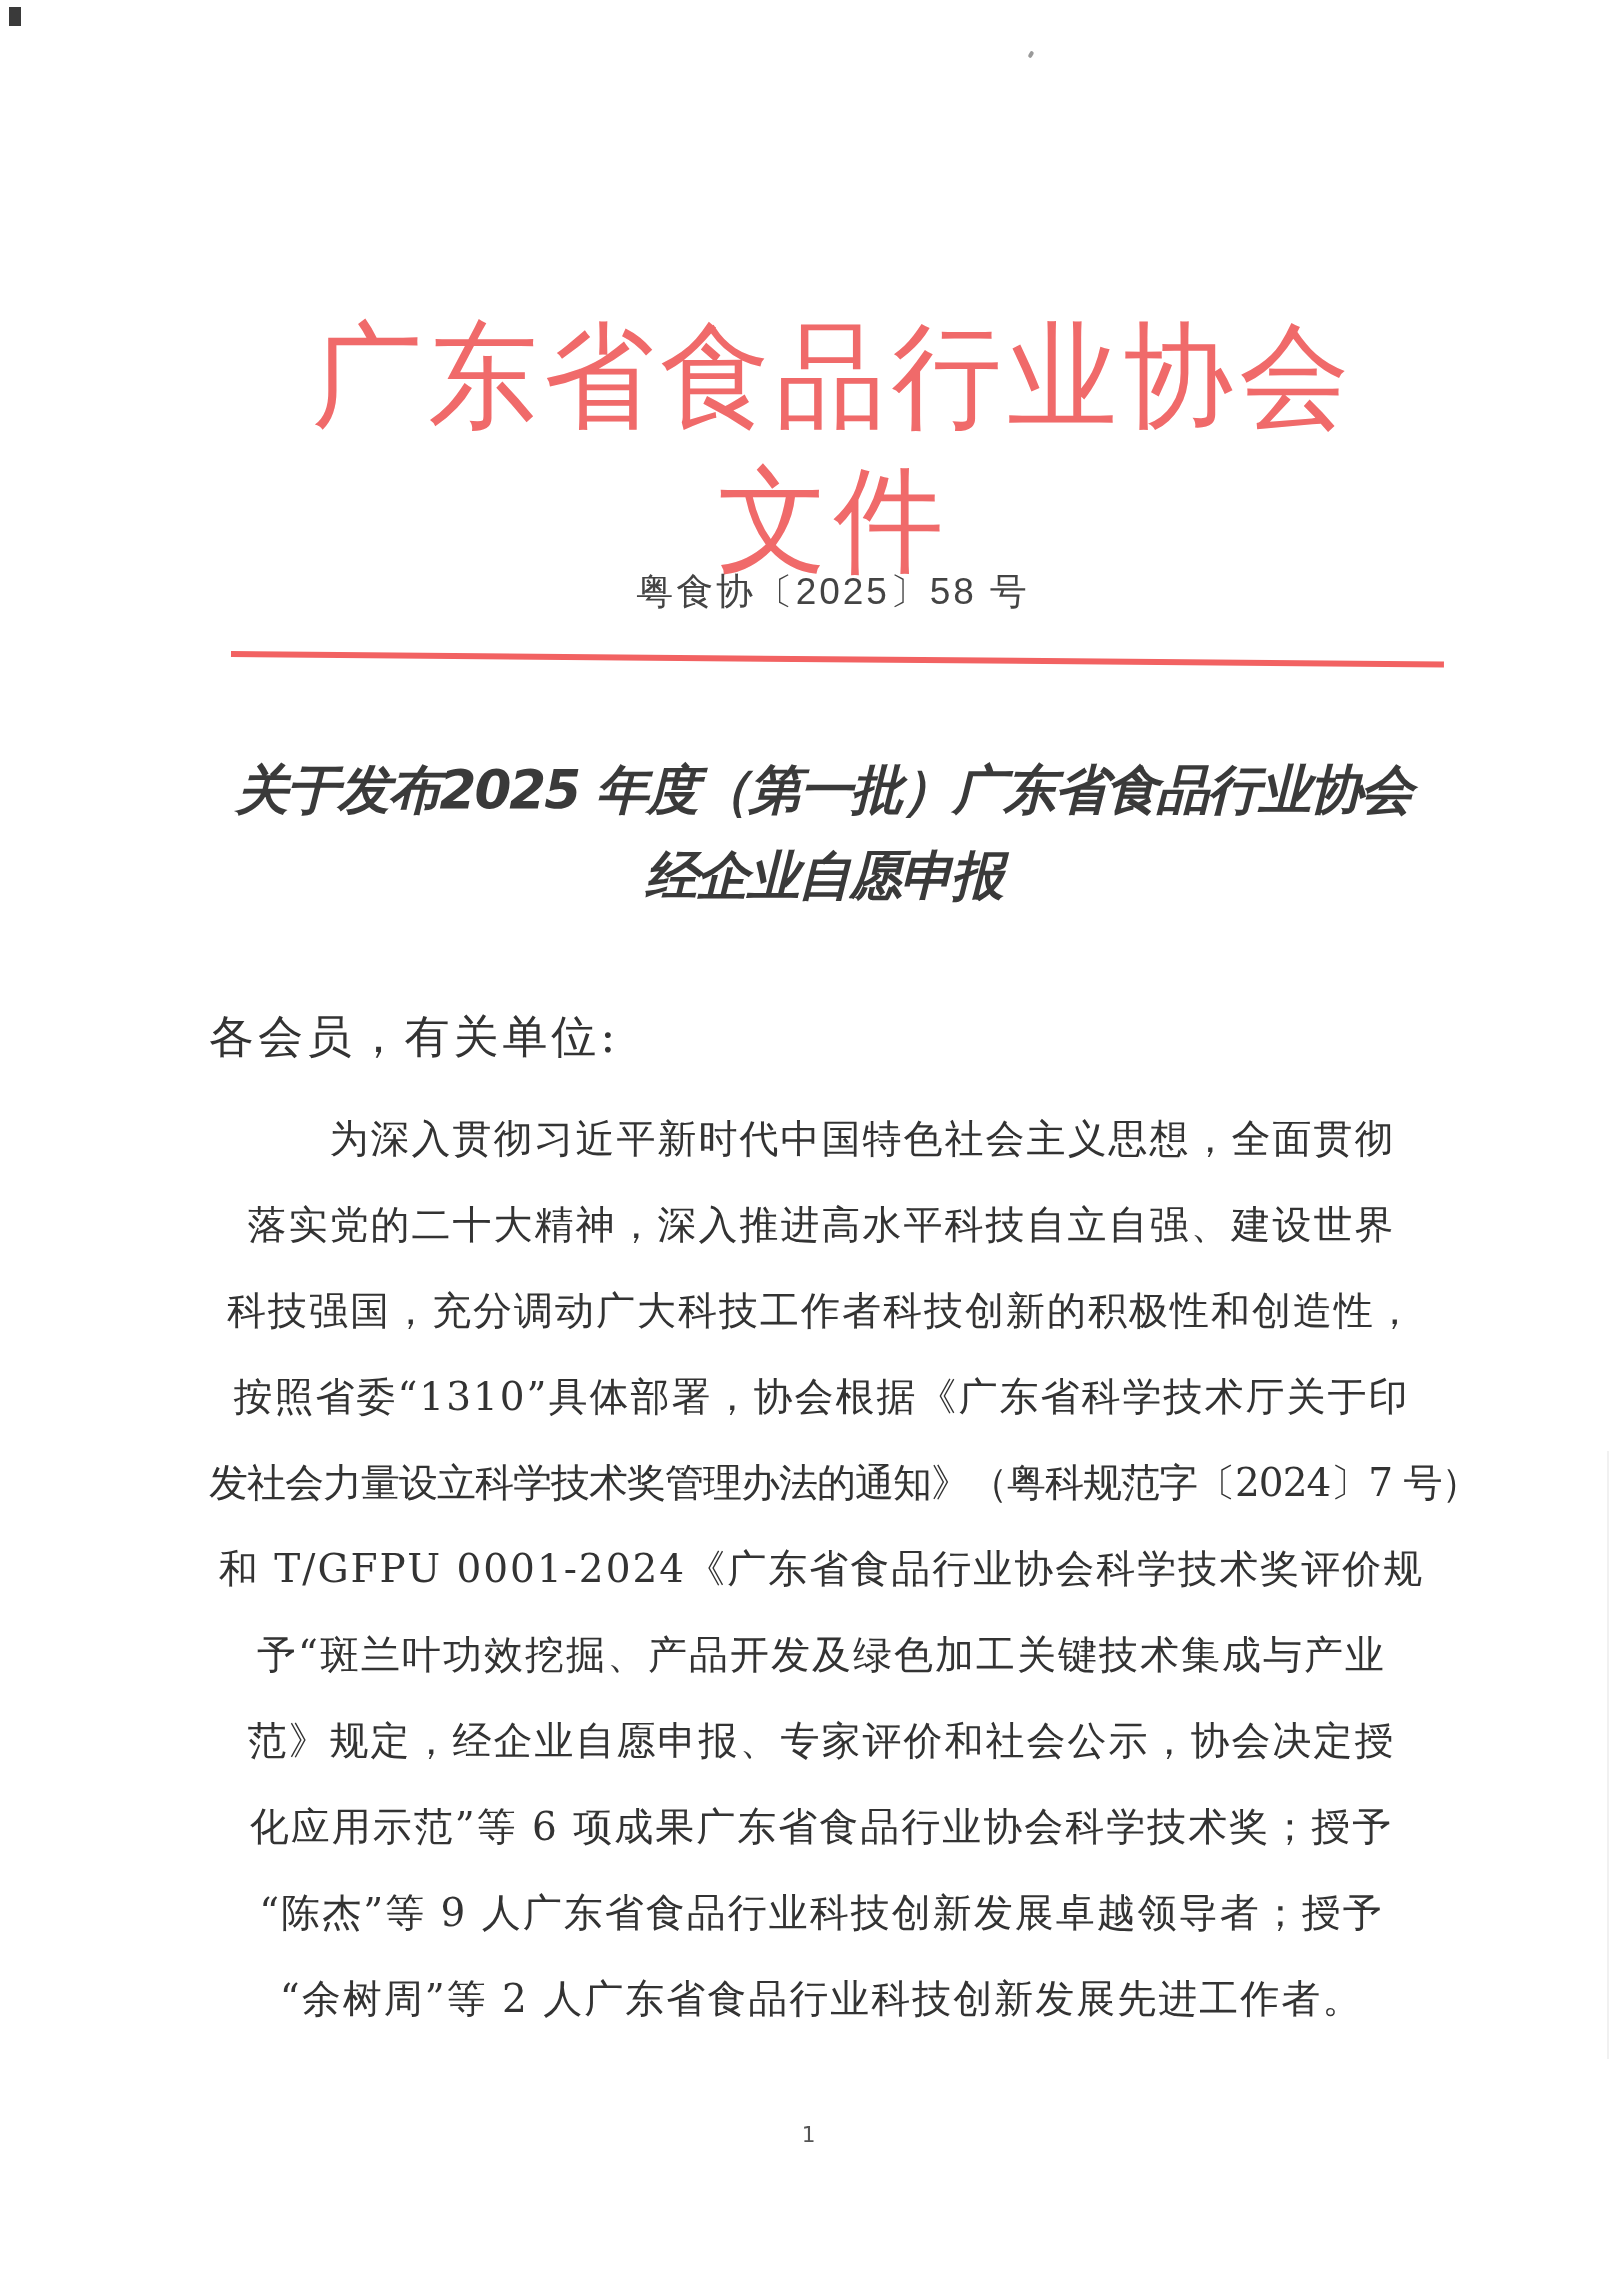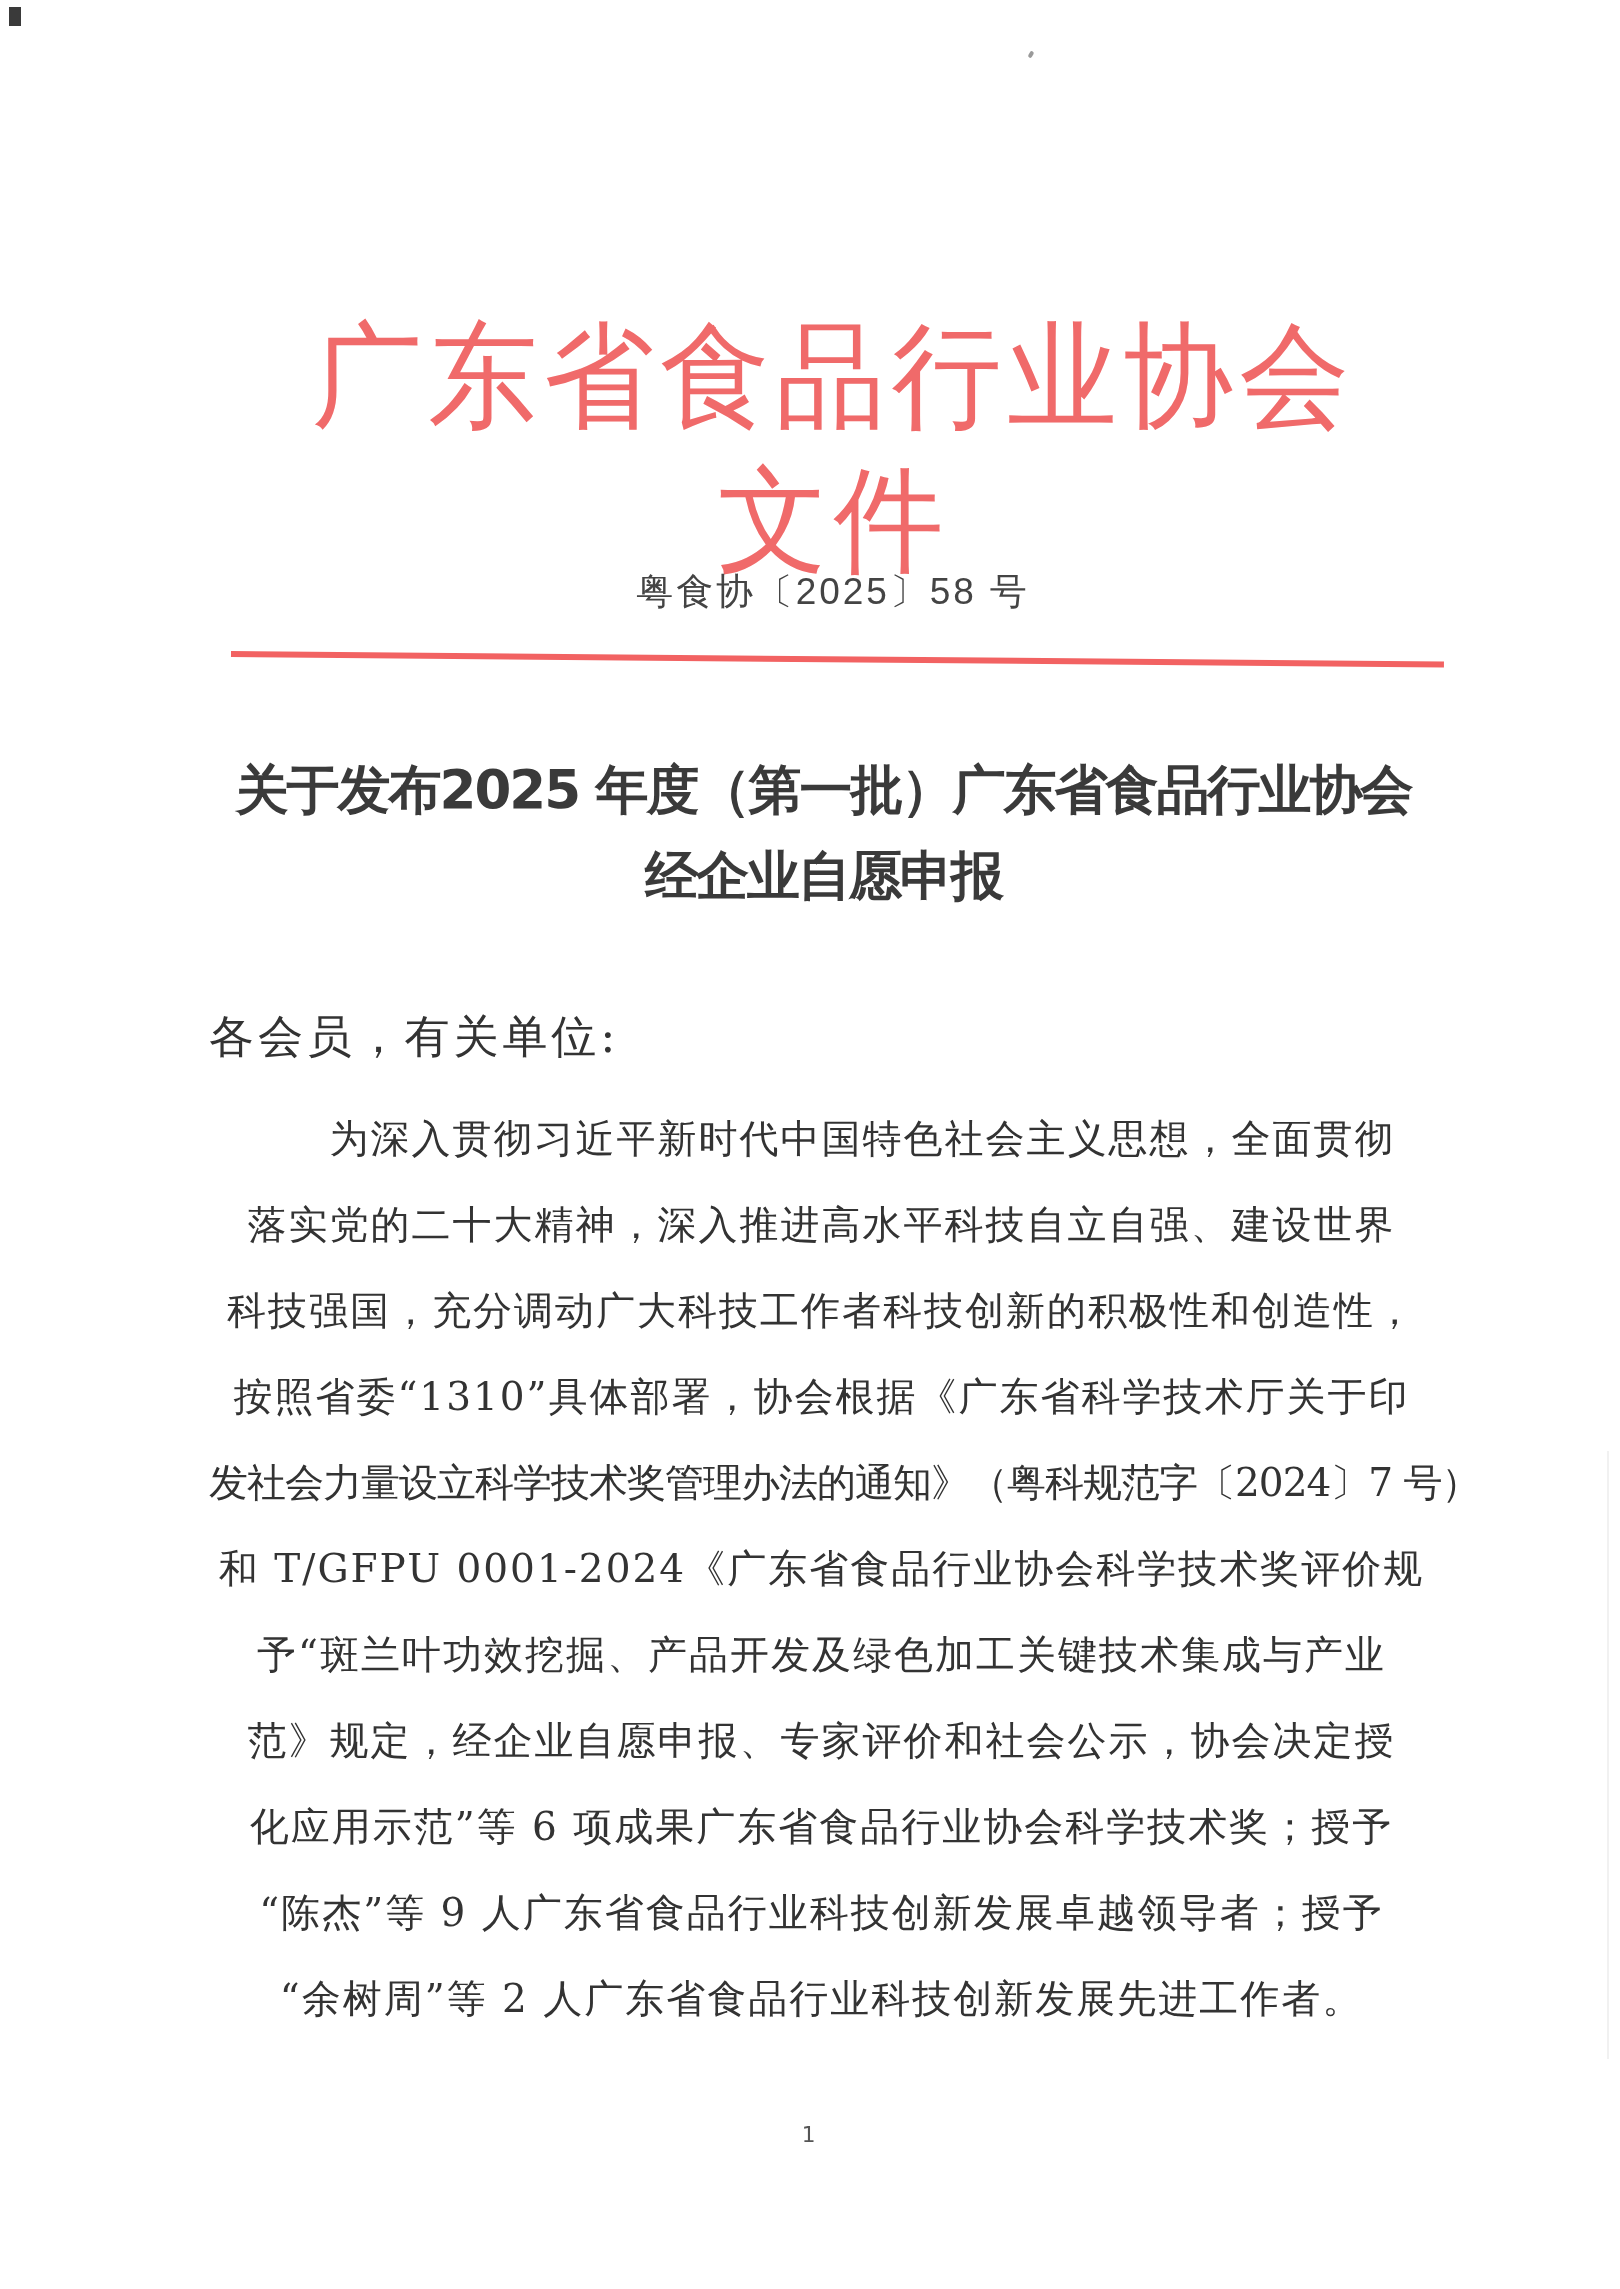--- a/index.html
+++ b/index.html
@@ -81,20 +81,21 @@
       left: 206px;
       top: 747px;
       width: 1235px;
       text-align: center;
       font-family: "DejaVu Sans", sans-serif;
       font-weight: bold;
       font-size: 53px;
       line-height: 86px;
       color: #3a3a3a;
       letter-spacing: -2px;
+      font-style: italic;
     }
     .title .line {
       display: block;
       white-space: nowrap;
     }
     .salutation {
       position: absolute;
       left: 209px;
       top: 1007px;
       font-family: "DejaVu Serif", serif;

